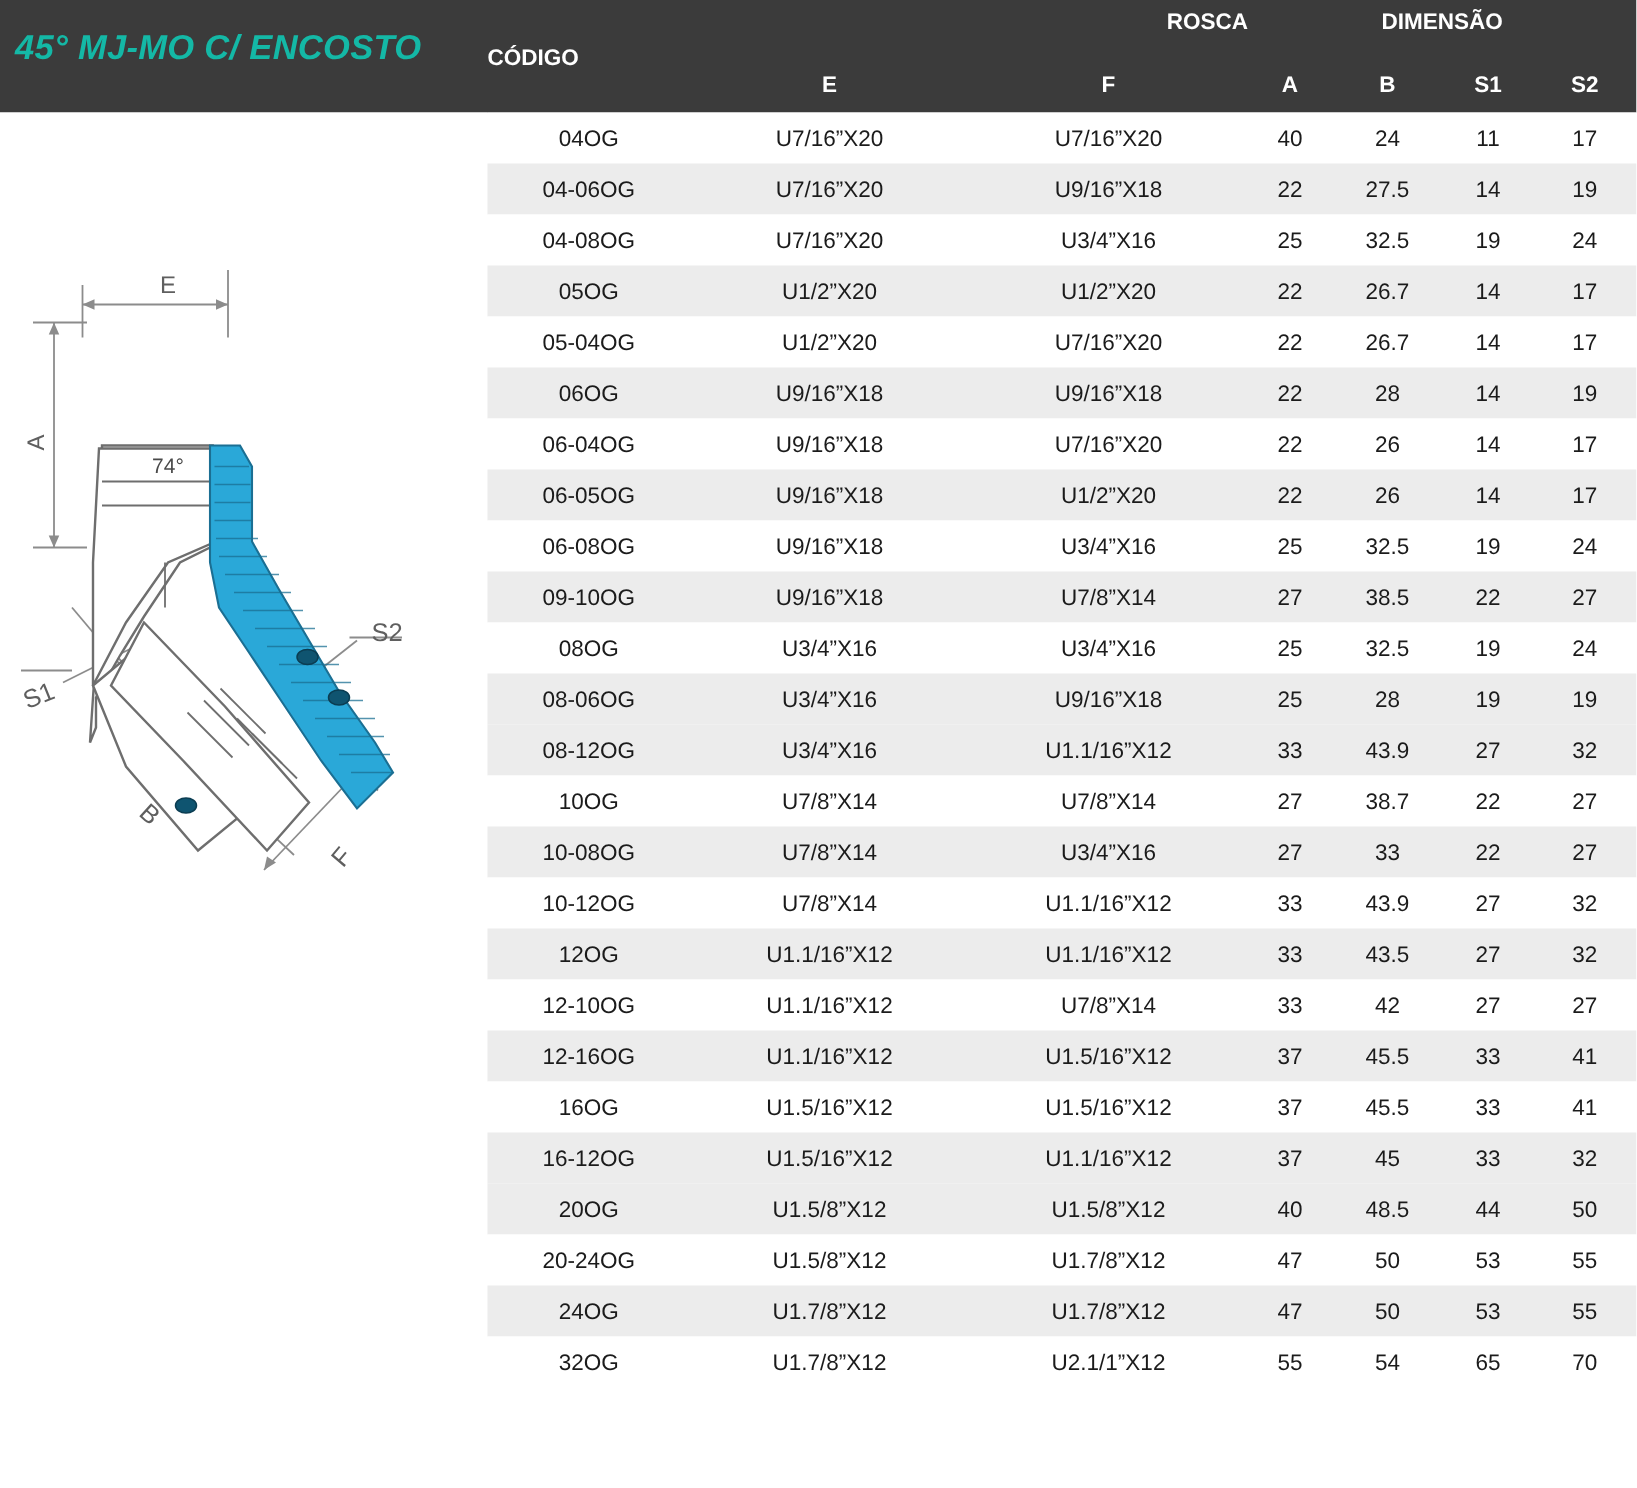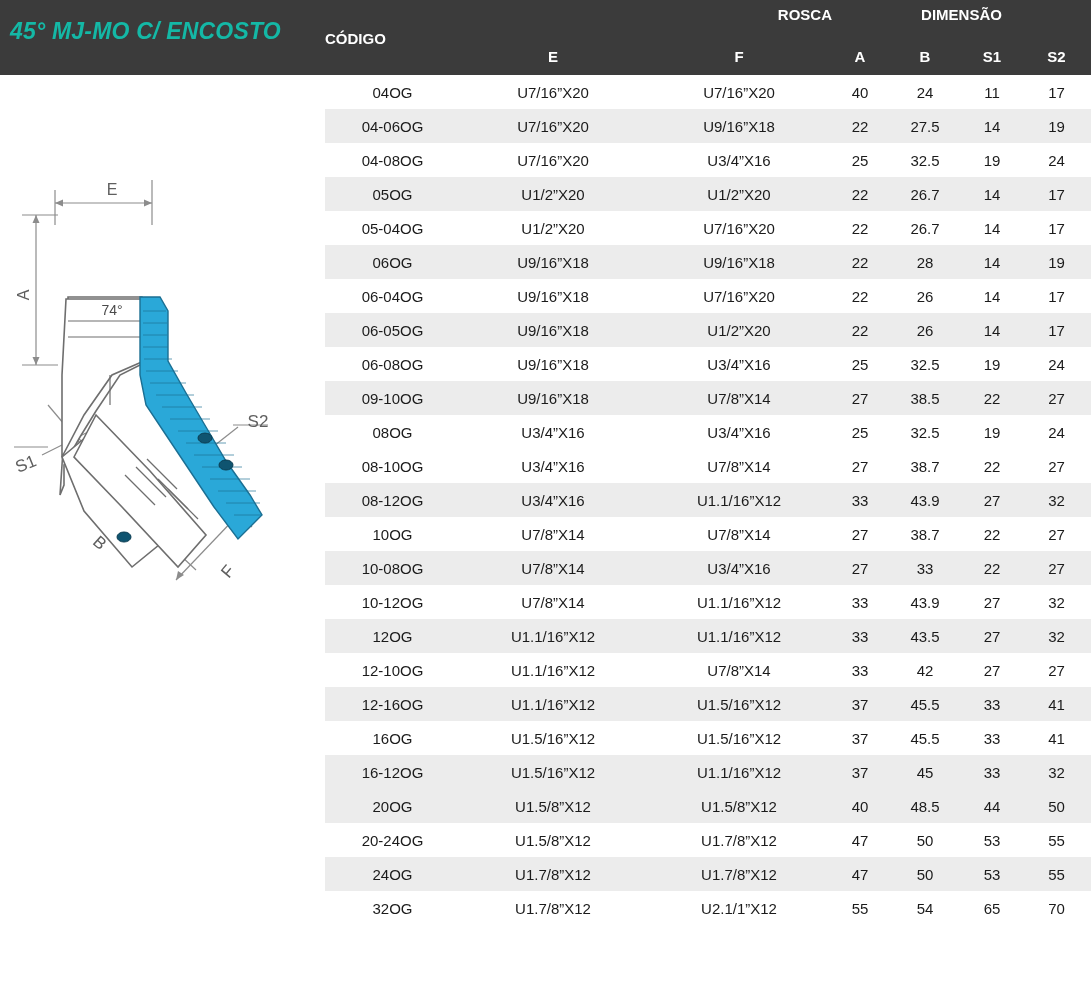--- a/index.html
+++ b/index.html
@@ -340,28 +340,28 @@
           </tr>
           <tr class="odd">
             <td>08OG</td>
             <td>U3/4”X16</td>
             <td>U3/4”X16</td>
             <td>25</td>
             <td>32.5</td>
             <td>19</td>
             <td>24</td>
           </tr>
-          <tr class="odd">
-            <td>08-10OG</td>
-            <td>U3/4”X16</td>
-            <td>U7/8”X14</td>
-            <td>27</td>
-            <td>38.7</td>
-            <td>22</td>
-            <td>27</td>
+          <tr class="even">
+            <td>08-06OG</td>
+            <td>U3/4”X16</td>
+            <td>U9/16”X18</td>
+            <td>25</td>
+            <td>28</td>
+            <td>19</td>
+            <td>19</td>
           </tr>
           <tr class="even">
             <td>08-12OG</td>
             <td>U3/4”X16</td>
             <td>U1.1/16”X12</td>
             <td>33</td>
             <td>43.9</td>
             <td>27</td>
             <td>32</td>
           </tr>

